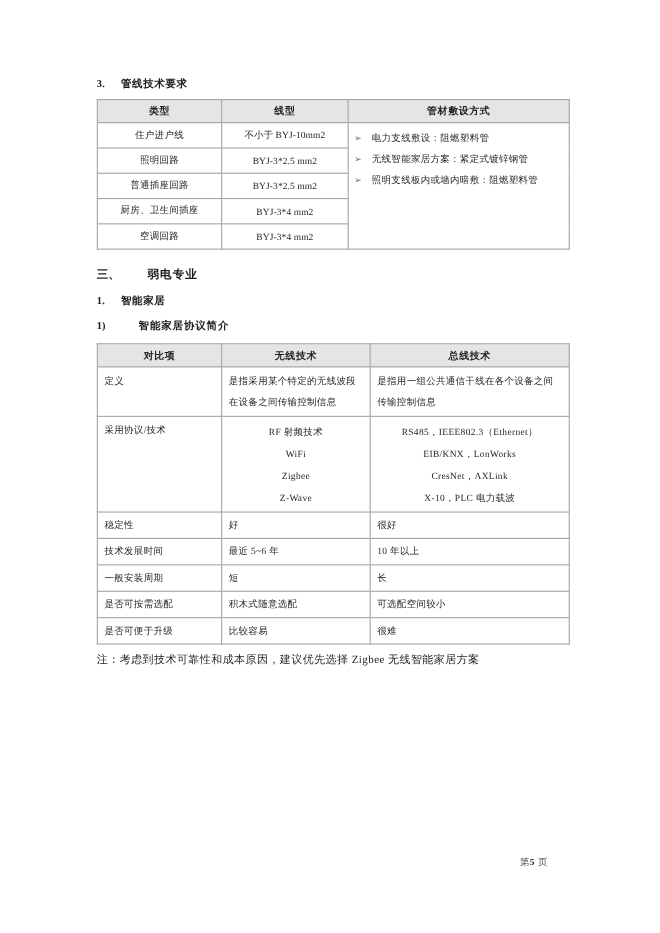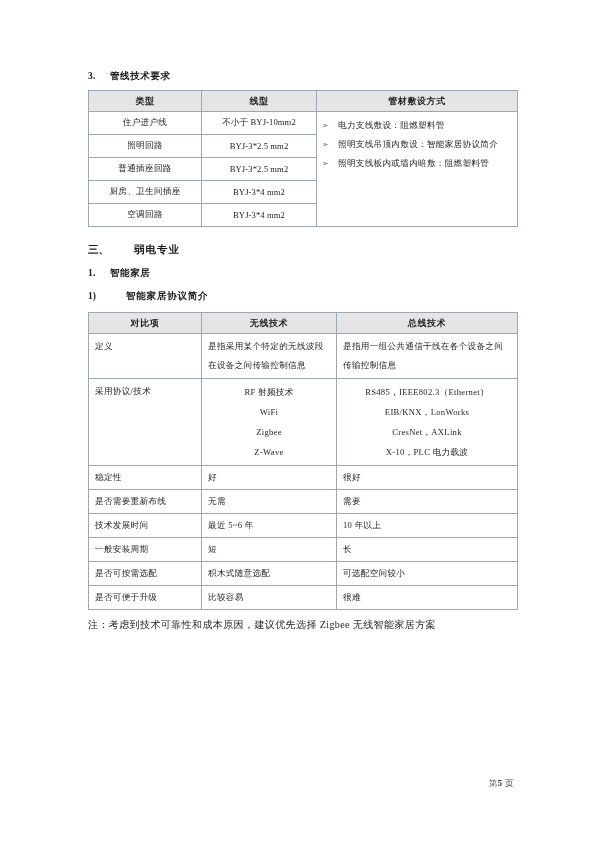--- a/index.html
+++ b/index.html
@@ -172,21 +172,21 @@
   .note {
     font-size: 10px;
     line-height: 17px;
     margin: 6px 0 0 0;
     letter-spacing: 0.4px;
     color: #1f1f1f;
   }
 
   .footer-pageno {
     position: absolute;
-    left: 88px;
+    left: 72px;
     top: 778px;
     width: 426px;
     text-align: right;
     font-size: 8.5px;
     color: #4a4a4a;
     letter-spacing: 0.5px;
   }
   .footer-pageno b {
     font-weight: bold;
     color: #2a2a2a;
@@ -232,21 +232,21 @@
         <tr>
           <td>住户进户线</td>
           <td class="mono">不小于 BYJ-10mm2</td>
           <td class="bullets" rowspan="5">
             <div class="bullet-line">
               <span class="mark">➢</span>
               <span class="btxt">电力支线敷设：阻燃塑料管</span>
             </div>
             <div class="bullet-line">
               <span class="mark">➢</span>
-              <span class="btxt">照明支线吊顶内敷设：智能家居协议简介</span>
+              <span class="btxt">无线智能家居方案：紧定式镀锌钢管</span>
             </div>
             <div class="bullet-line">
               <span class="mark">➢</span>
               <span class="btxt">照明支线板内或墙内暗敷：阻燃塑料管</span>
             </div>
           </td>
         </tr>
         <tr>
           <td>照明回路</td>
           <td class="mono">BYJ-3*2.5 mm2</td>
@@ -317,25 +317,20 @@
             </div>
           </td>
         </tr>
 
         <tr>
           <td class="tight">稳定性</td>
           <td class="tight">好</td>
           <td class="tight">很好</td>
         </tr>
 
-        <tr>
-          <td class="tight">是否需要重新布线</td>
-          <td class="tight">无需</td>
-          <td class="tight">需要</td>
-        </tr>
 
         <tr>
           <td class="tight">技术发展时间</td>
           <td class="tight">最近 5~6 年</td>
           <td class="tight">10 年以上</td>
         </tr>
 
         <tr>
           <td class="tight">一般安装周期</td>
           <td class="tight">短</td>

